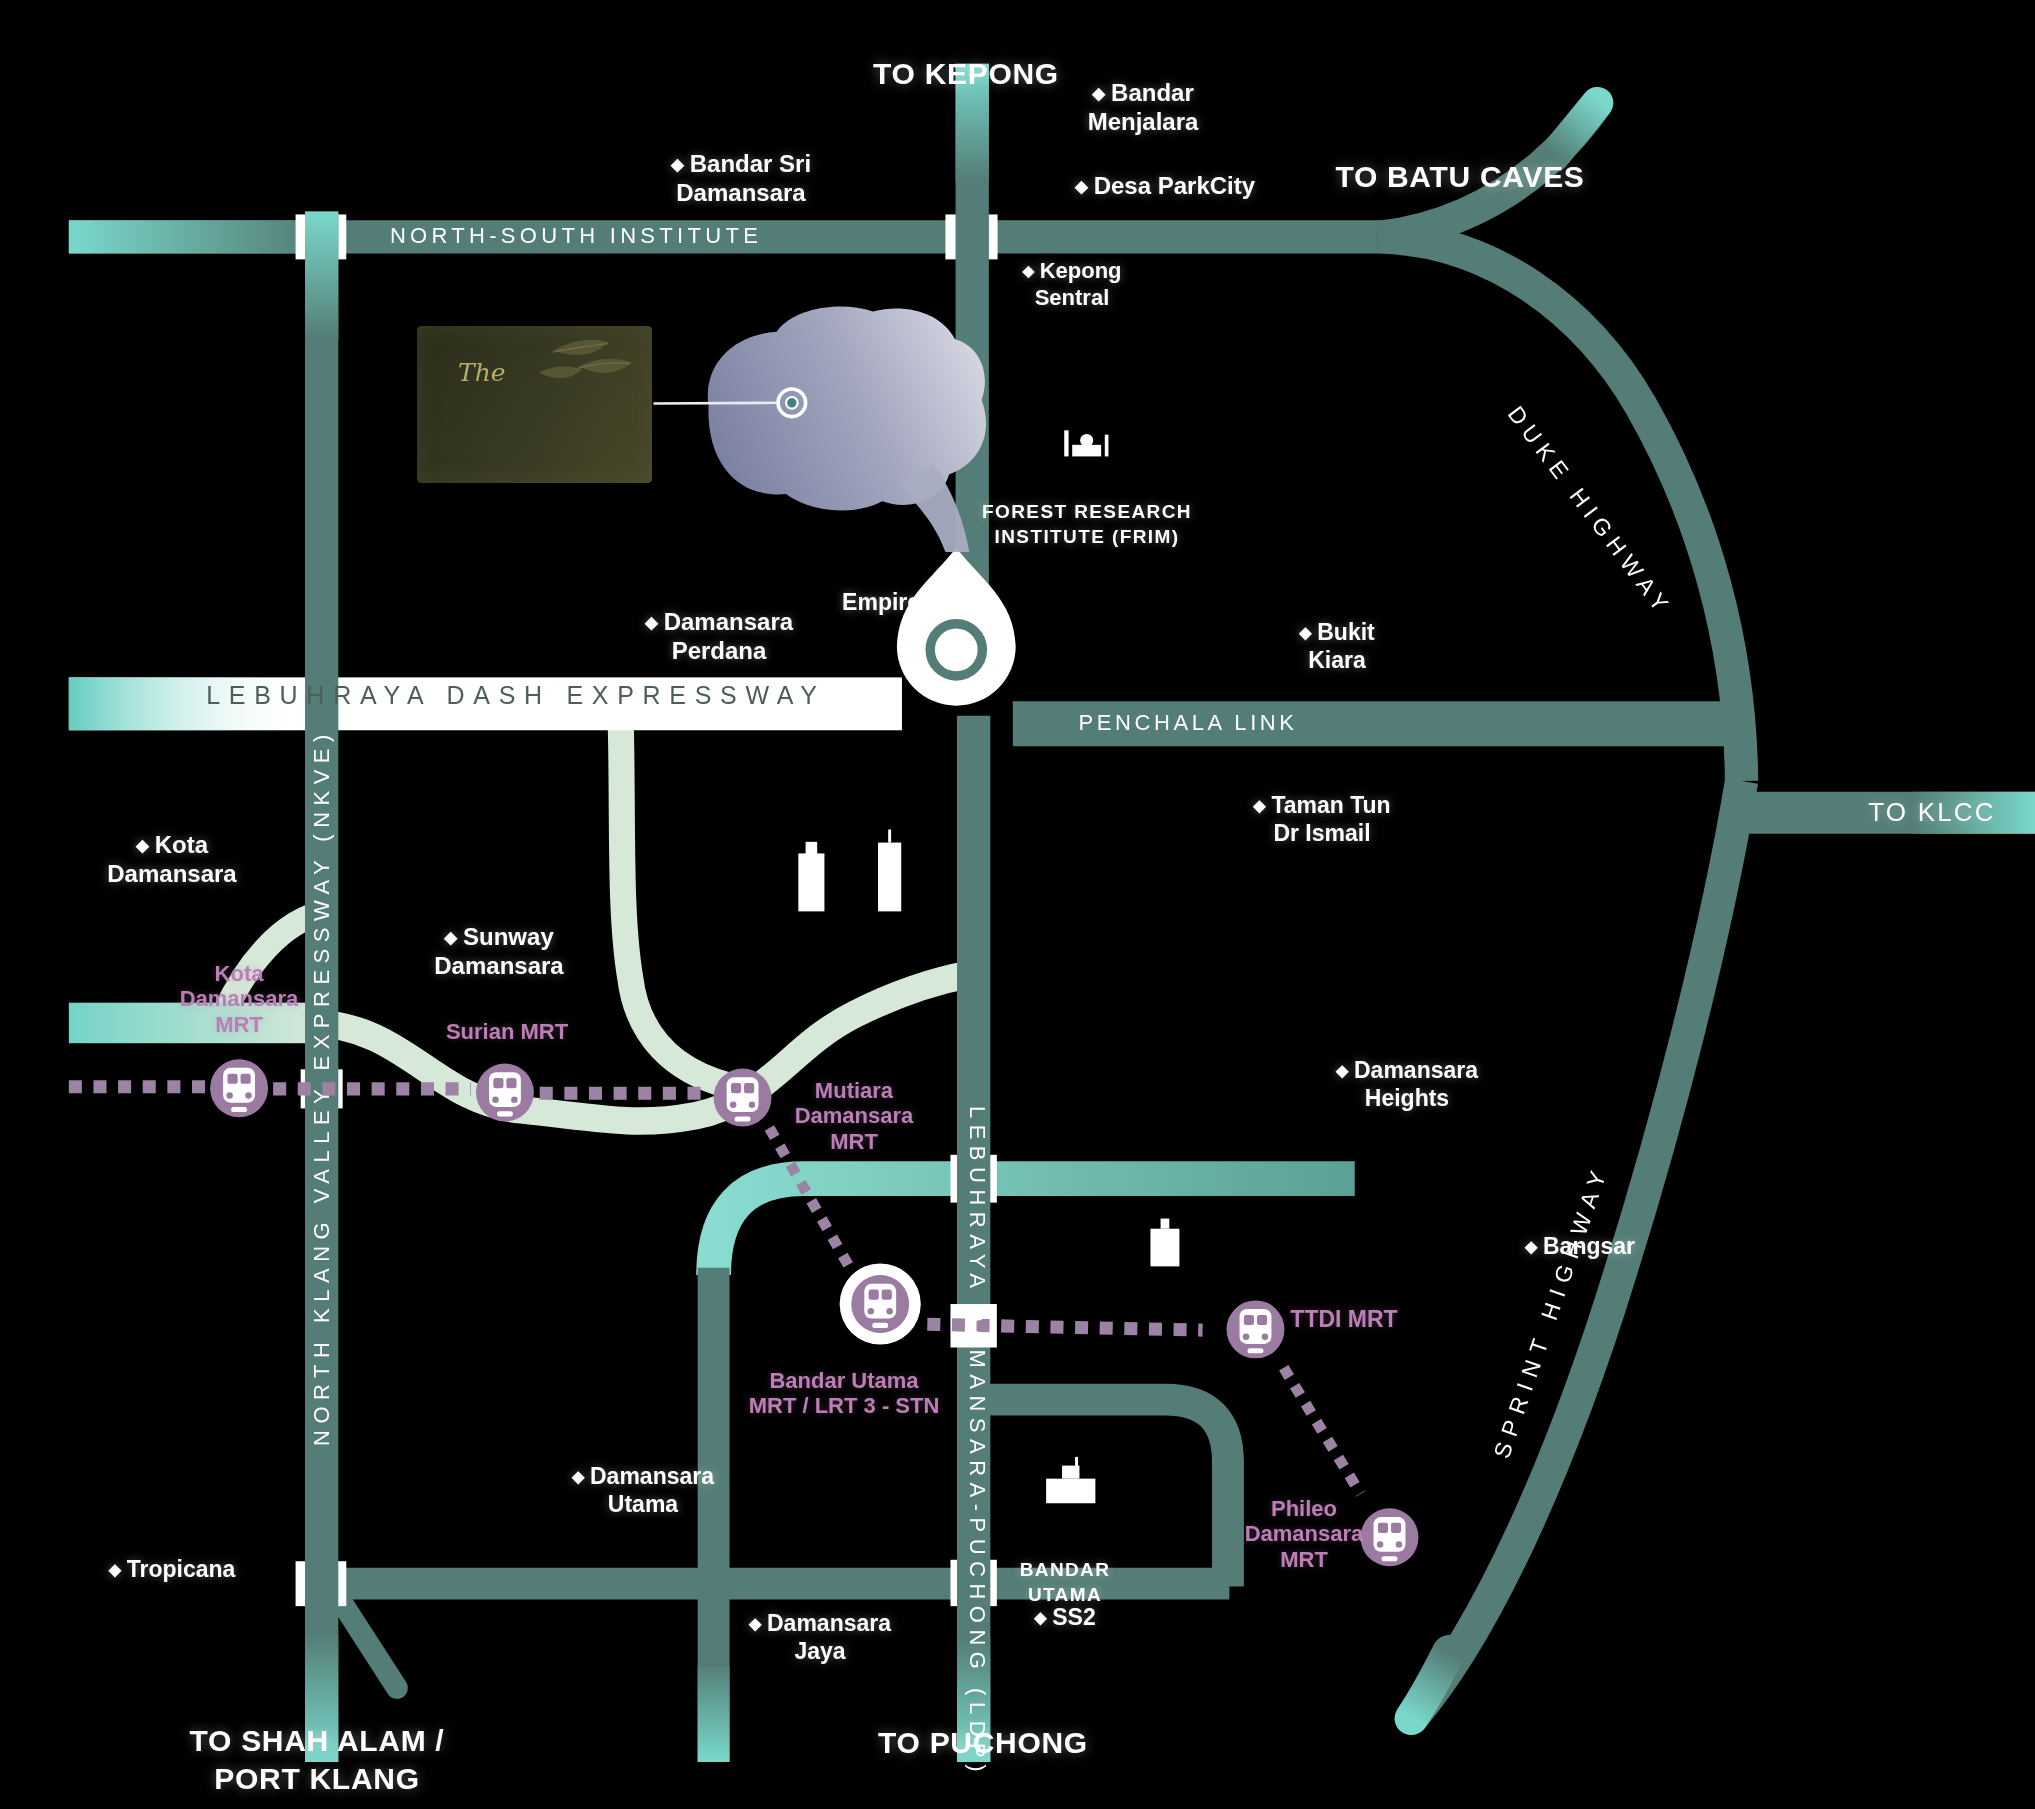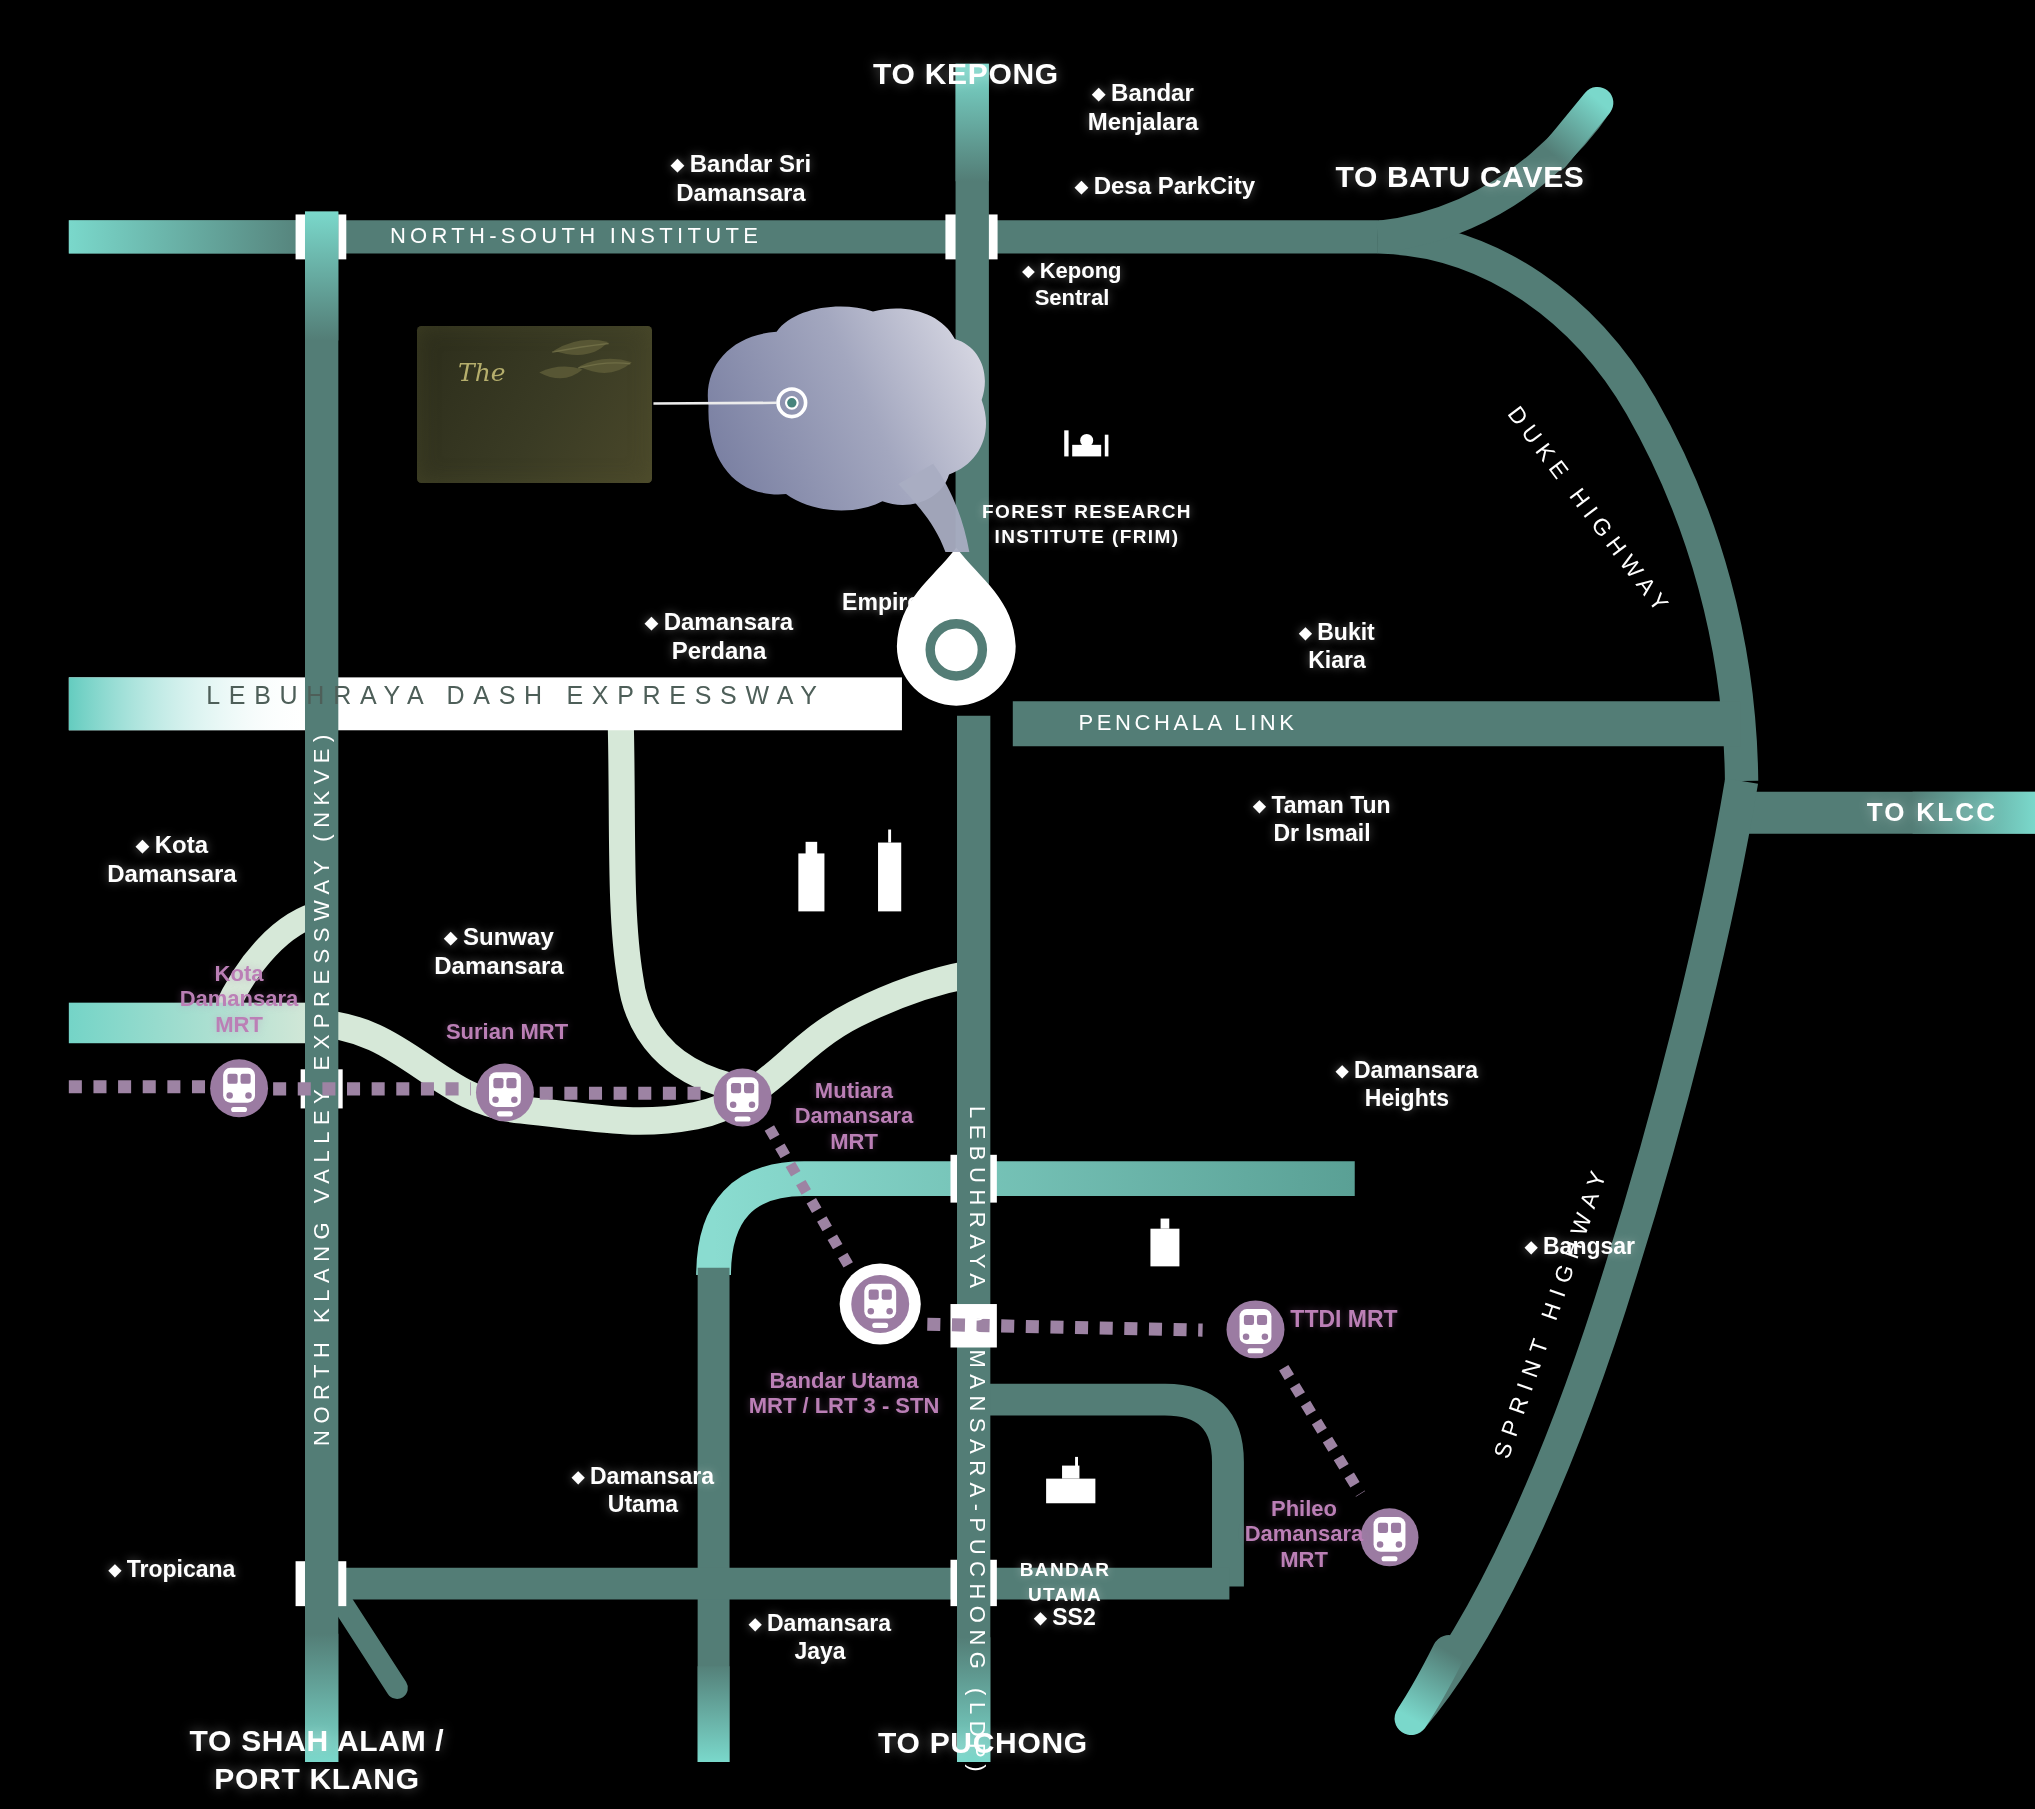--- a/index.html
+++ b/index.html
@@ -14,21 +14,21 @@
         text-shadow:0 0 11.6px rgba(255,255,255,.35);}
   .mrtl{color:#bb7fb6;font-size:22px;font-weight:bold;line-height:1.15;
         text-shadow:0 0 7.2px rgba(187,127,182,.35);}
   .caps{font-size:19px;font-weight:bold;letter-spacing:1.4px;line-height:1.3;
         text-shadow:0 0 8.7px rgba(255,255,255,.35);margin-top:42px;}
   .ec{font-size:23px;font-weight:bold;text-shadow:0 0 8.7px rgba(255,255,255,.4);}
   .road-label{font-size:22px;letter-spacing:4.3px;color:#fff;font-weight:normal;}
   .rot{transform:translate(-50%,-50%) rotate(var(--a));transform-origin:center;}
   .dashlbl{color:#4e5f59;font-size:25px;letter-spacing:8.7px;}
   .nse{letter-spacing:4.3px;}
-  .klcc{font-size:26px;letter-spacing:2.2px;font-weight:bold;text-align:right;}
+  .klcc{font-size:26px;letter-spacing:2.2px;font-weight:normal;text-align:right;}
   
   .logo{position:absolute;left:417px;top:326px;width:235px;height:157px;border-radius:4.3px;
         background:linear-gradient(120deg,#2c2d1b 0%,#3a3b24 55%,#4a482a 100%);
         box-shadow:0 0 22px rgba(90,90,50,.35) inset;}
   .logo .the{position:absolute;left:41px;top:32px;font-family:"DejaVu Serif",serif;
              font-style:italic;font-size:25px;color:#b5ae6c;}
   .logo .name{position:absolute;left:51px;top:54px;font-family:"DejaVu Serif",serif;
               font-style:italic;font-size:61px;color:#ccc57d;letter-spacing:1.4px;}
   .logo svg{position:absolute;right:4.3px;top:2.9px;}
 </style>

